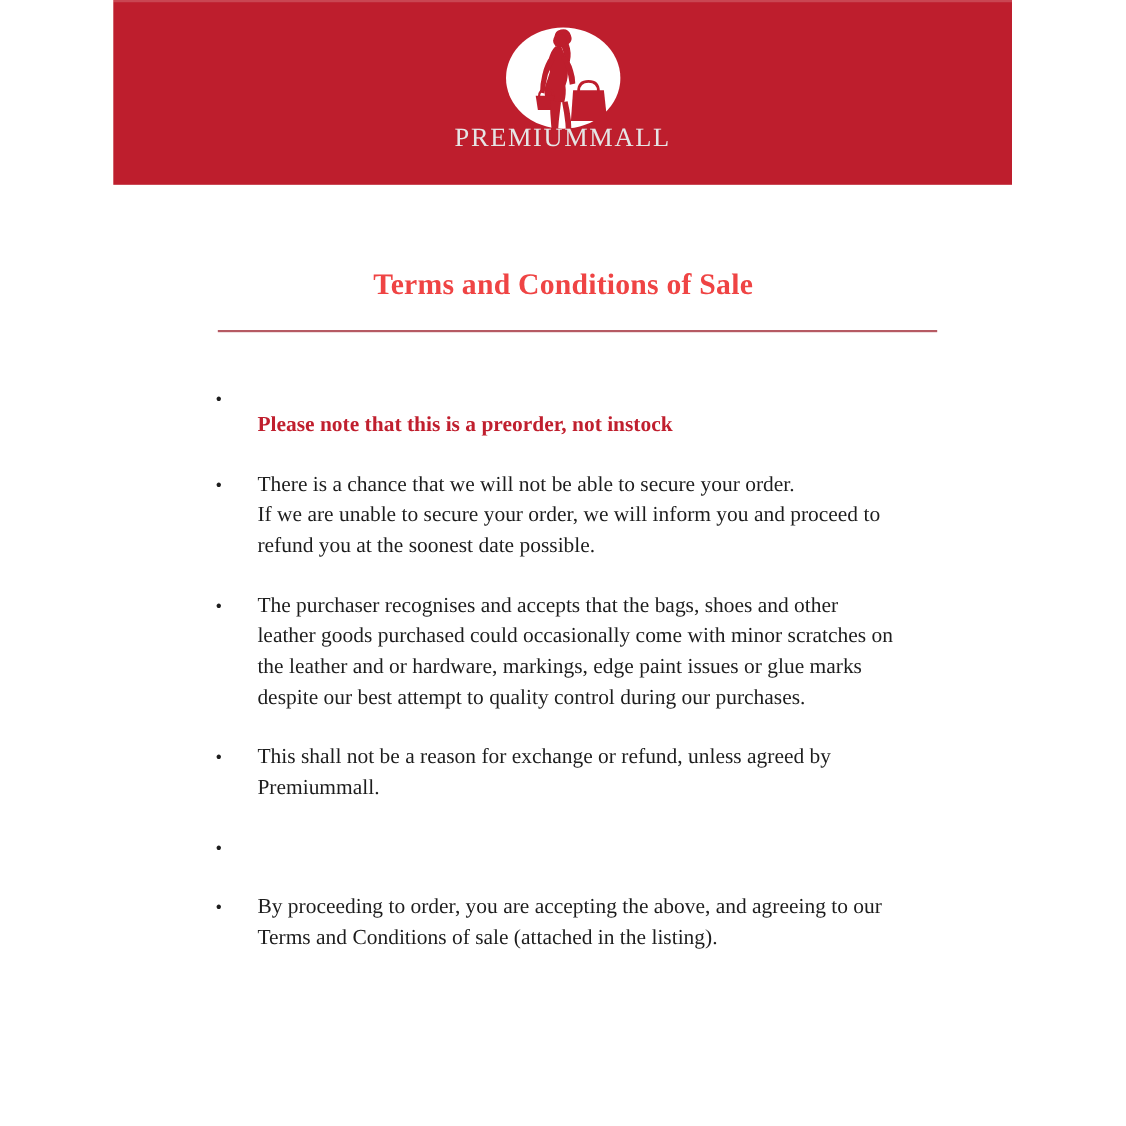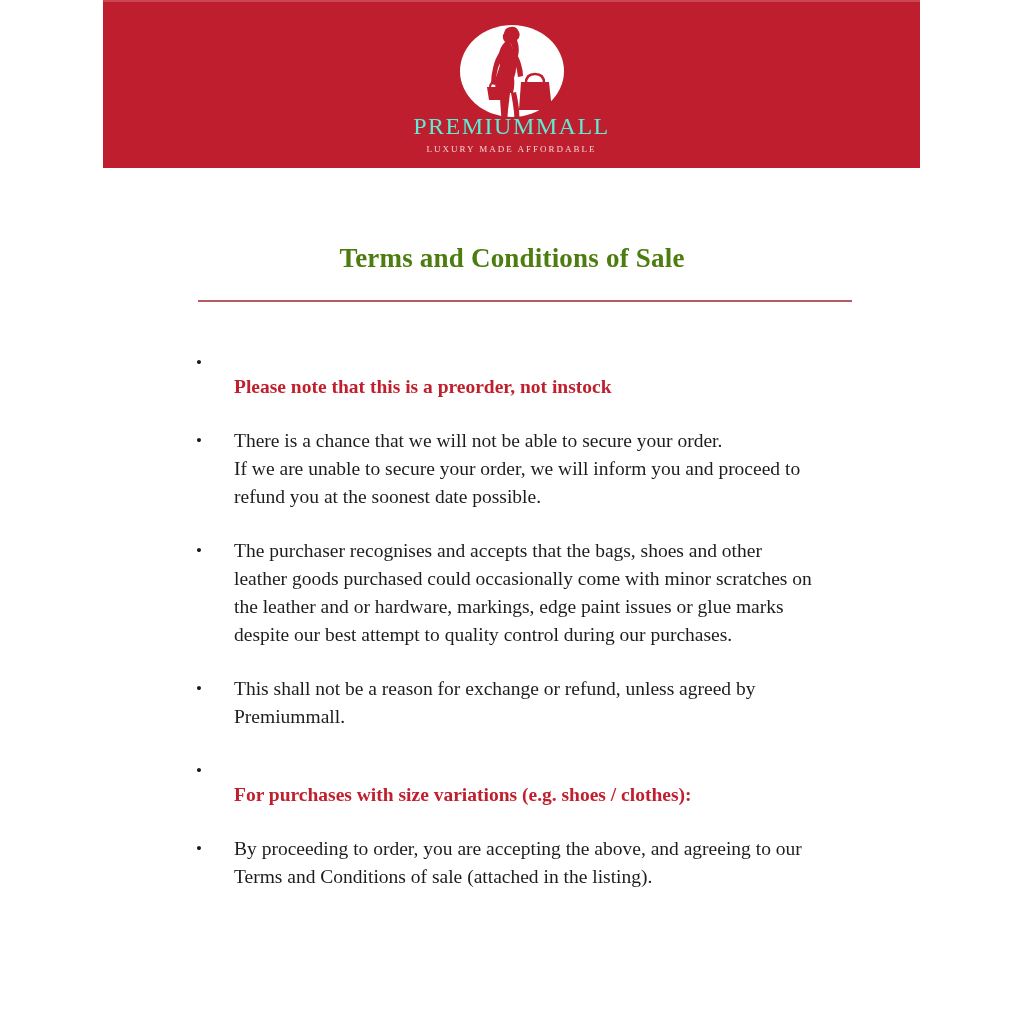--- a/index.html
+++ b/index.html
@@ -27,21 +27,21 @@
     left: 50%;
     top: 21px;
     transform: translateX(-50%);
   }
   .wordmark {
     position: absolute;
     top: 113px;
     left: 0;
     right: 0;
     text-align: center;
-    color: #5eead4;
+    color: #e5e5e5;
     font-size: 24px;
     letter-spacing: 1.5px;
     font-weight: 400;
     white-space: nowrap;
   }
   .tagline {
     position: absolute;
     top: 144px;
     left: 0;
     right: 0;
@@ -54,21 +54,21 @@
 
   
   .doc-title {
     position: absolute;
     top: 243px;
     left: 0;
     width: 100%;
     text-align: center;
     font-weight: bold;
     font-size: 27px;
-    color: #4d7c0f;
+    color: #ef4444;
     letter-spacing: 0.2px;
   }
   .title-rule {
     position: absolute;
     left: 198px;
     top: 300px;
     width: 654px;
     height: 2px;
     background: #b65a63;
   }
@@ -133,21 +133,20 @@
         <path d="M80 62 q0 -9 9 -9 q9 0 9 9" fill="none" stroke="#be1e2d" stroke-width="2.5"></path>
 
         <path d="M75 61 h28 l3 28 h-33 z"></path>
 
         <path d="M54 70 q0 12 1 22 q1 9 1 16 l5 0 q0 -9 1 -19 l2 -17 z"></path>
         <path d="M65 72 q2 10 3 19 q1 9 0 17 l5 0 q1 -10 0 -20 q-1 -9 -3 -17 z"></path>
       </g>
     </svg>
 
     <div class="wordmark">PREMIUMMALL</div>
-    <div class="tagline">LUXURY MADE AFFORDABLE</div>
   </div>
 
   <div class="doc-title">Terms and Conditions of Sale</div>
   <div class="title-rule"></div>
 
   <ul class="terms">
     <li>
       <span class="bullet-marker">•</span>
       <span class="item-content">
         <span class="item-heading">Please note that this is a preorder, not instock</span>
@@ -177,21 +176,20 @@
       <span class="bullet-marker">•</span>
       <span class="item-content">
         
         <span class="item-body">This shall not be a reason for exchange or refund, unless agreed by
 Premiummall.</span>
       </span>
     </li>
     <li>
       <span class="bullet-marker">•</span>
       <span class="item-content">
-        <span class="item-heading">For purchases with size variations (e.g. shoes / clothes):</span>
       </span>
     </li>
     <li>
       <span class="bullet-marker">•</span>
       <span class="item-content">
         
         <span class="item-body">By proceeding to order, you are accepting the above, and agreeing to our
 Terms and Conditions of sale (attached in the listing).</span>
       </span>
     </li>

